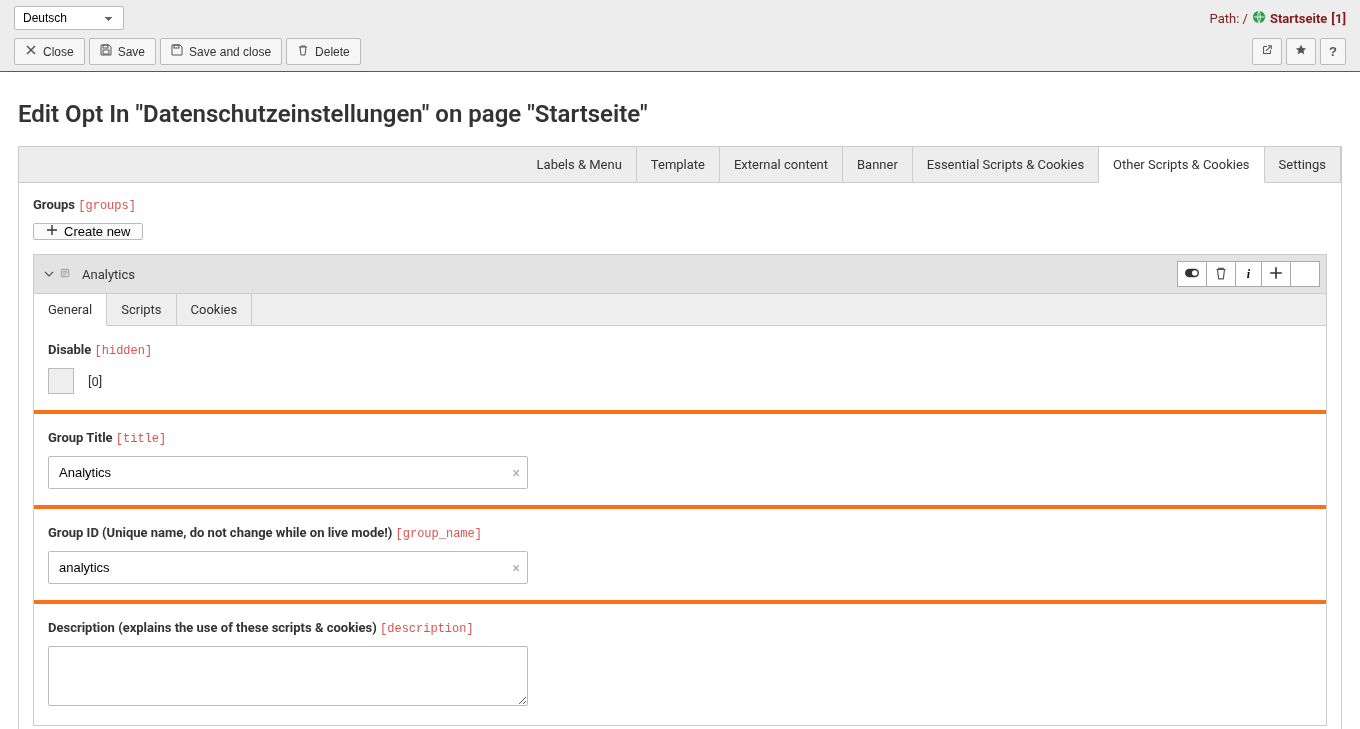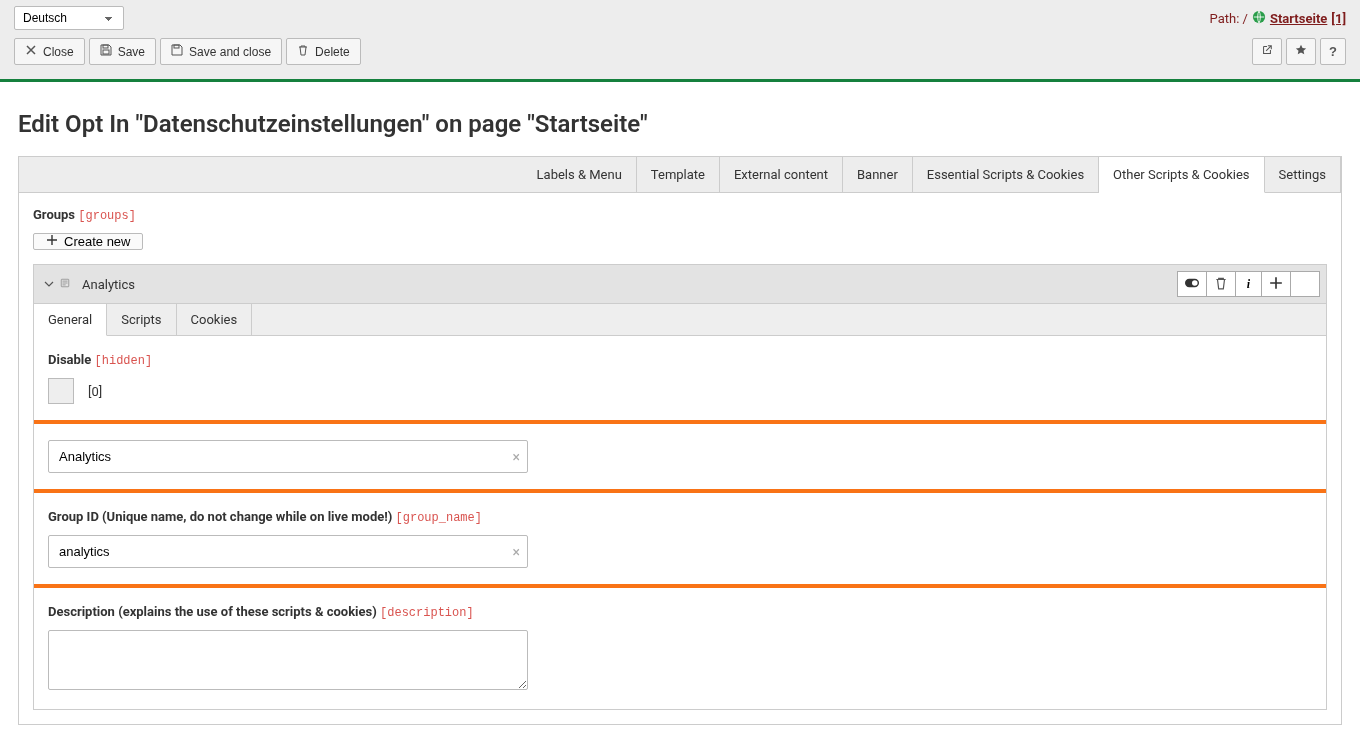--- a/index.html
+++ b/index.html
@@ -1,22 +1,22 @@
 <!DOCTYPE html>
 <html><head>
 <meta charset="utf-8">
 <style>
 * { box-sizing: border-box; margin: 0; padding: 0; }
 body { font-family: -apple-system, BlinkMacSystemFont, "Segoe UI", Roboto, Helvetica, Arial, sans-serif; font-size: 13px; color: #333; background: #fff; width: 1360px; }
-.topbar { background: #ededed; border-bottom: 3px solid #15803d; padding: 6px 14px 14px 14px; }
+.topbar { background: #ededed; border-bottom: 1px solid #15803d; padding: 6px 14px 6px 14px; }
 .topbar-row1 { display: flex; align-items: center; justify-content: space-between; }
 .lang-select { border: 1px solid #bbb; background: #fff; border-radius: 2px; padding: 3px 24px 3px 8px; font-size: 12px; appearance: none; background-image: linear-gradient(45deg, transparent 50%, #666 50%), linear-gradient(135deg, #666 50%, transparent 50%); background-position: calc(100% - 14px) 10px, calc(100% - 10px) 10px; background-size: 4px 4px, 4px 4px; background-repeat: no-repeat; min-width: 110px; height: 24px; }
 .path { font-size: 13px; color: #7f1d1d; display: flex; align-items: center; gap: 4px; }
 .path .globe { color: #1a7a3a; }
-.path strong { font-weight: 700; text-decoration: underline; }
+.path strong { font-weight: 700; }
 .topbar-row2 { display: flex; align-items: center; justify-content: space-between; margin-top: 8px; }
 .btn-group { display: flex; gap: 4px; }
 .btn { border: 1px solid #bbb; background: #f6f6f6; border-radius: 2px; padding: 5px 10px; font-size: 12px; cursor: pointer; display: inline-flex; align-items: center; gap: 6px; color: #333; }
 .btn svg, .btn .icon { width: 12px; height: 12px; display: inline-block; }
 .btn.square { padding: 5px 8px; }
 .right-btns { display: flex; gap: 4px; }
 .content { padding: 18px 18px 0 18px; }
 h1 { font-size: 24px; font-weight: 600; margin: 10px 0 18px 0; }
 .tabs { display: flex; border-bottom: 1px solid #ccc; background: #ededed; border-top: 1px solid #ccc; border-left: 1px solid #ccc; border-right: 1px solid #ccc; justify-content: flex-end; }
 .tab { padding: 10px 14px; font-size: 13px; cursor: pointer; color: #333; border-right: 1px solid #ccc; position: relative; }
@@ -193,20 +193,24 @@
             <span>Disable</span>
             <span class="tech-name">[hidden]</span>
           </label>
           <div class="checkbox-row">
             <div class="checkbox-box"></div>
             <span>[0]</span>
           </div>
         </div>
 
         <div class="field-block">
+          <label class="field-label">
+            <span>Group Title</span>
+            <span class="tech-name">[title]</span>
+          </label>
           <div class="text-input-wrap">
             <input type="text" class="text-input" value="Analytics" style="">
             <span class="clear-x">×</span>
           </div>
         </div>
 
         <div class="field-block">
           <label class="field-label">
             <span>Group ID (Unique name, do not change while on live mode!)</span>
             <span class="tech-name">[group_name]</span>

